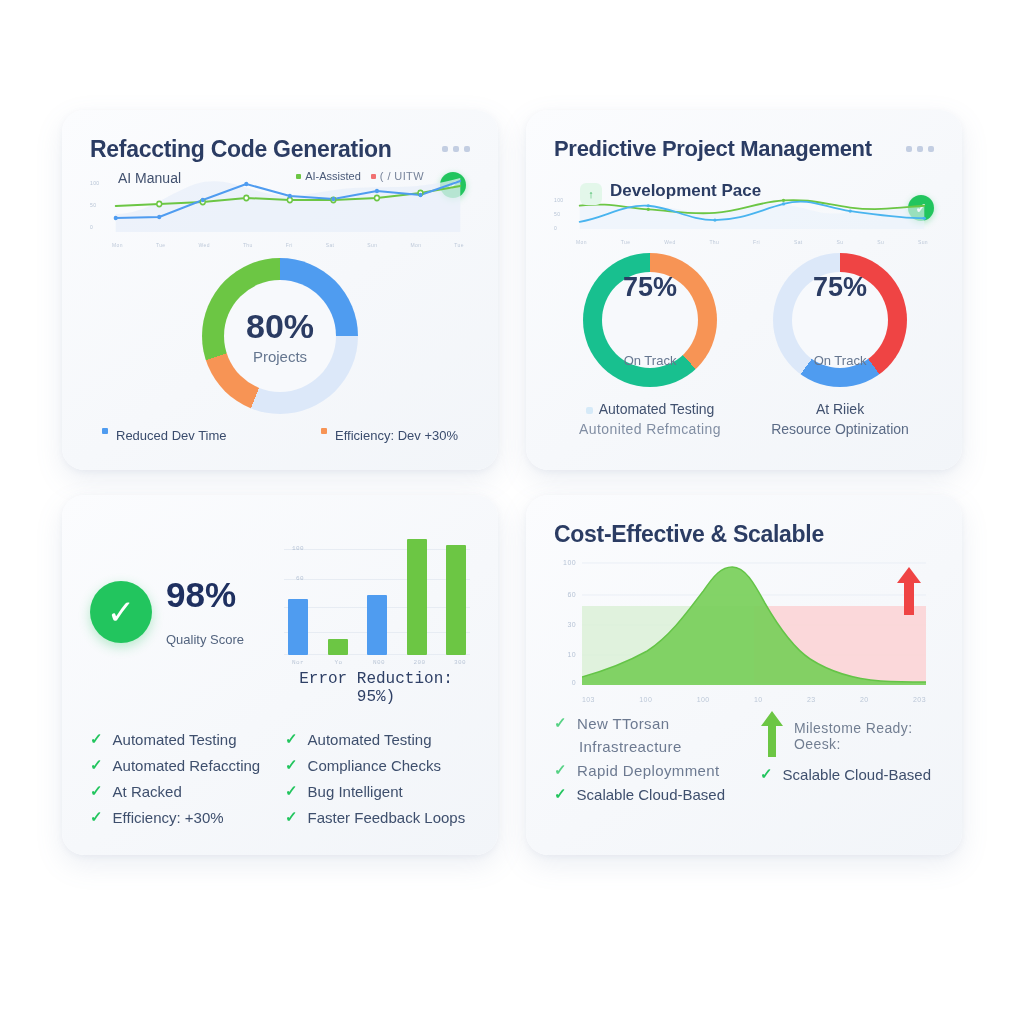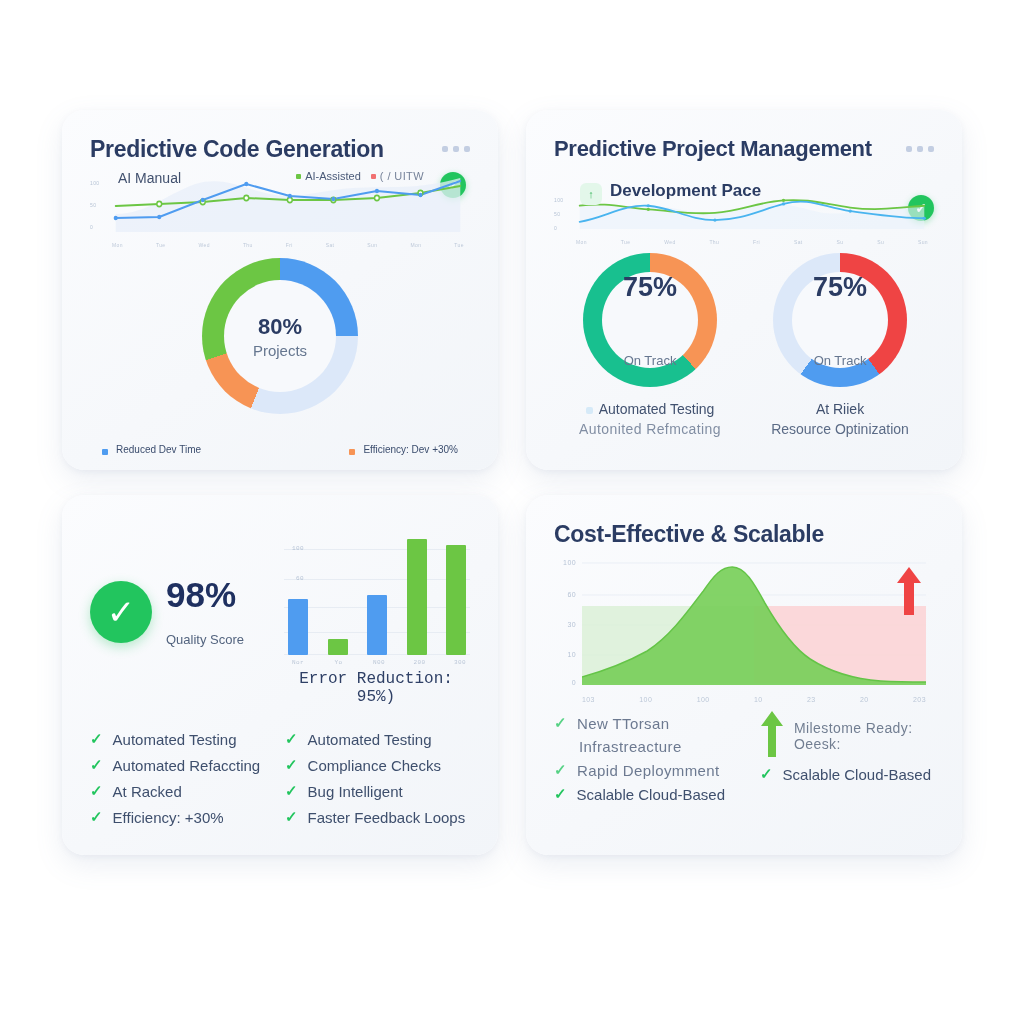--- a/index.html
+++ b/index.html
@@ -79,29 +79,29 @@
   .donut-wrap { display: flex; justify-content: center; margin-top: 10px; }
   .donut { position: relative; border-radius: 50%; }
   .donut .hole {
     position: absolute; border-radius: 50%; background: #f7f9fc;
     display: flex; flex-direction: column; align-items: center; justify-content: center;
   }
   .donut .val { font-weight: bold; color: #2b3c63; }
   .donut .sub { color: #65768f; }
   .d1 { width: 156px; height: 156px; }
   .d1 .hole { inset: 22px; }
-  .d1 .val { font-size: 22px; }
+  .d1 .val { font-size: 34px; }
   .d1 .sub { font-size: 15px; margin-top: 2px; }
   .d2 { width: 134px; height: 134px; }
   .d2 .hole { inset: 19px; justify-content: space-between; }
   .d2 .val { font-size: 27px; }
   .d2 .sub { font-size: 13px; margin-top: 1px; }
 
   .legend-row { display: flex; justify-content: space-between; padding: 0 12px; margin-top: 14px; }
-  .legend-item { display: flex; align-items: flex-end; gap: 8px; font-size: 10px; color: #3a4c6d; margin-top: 16px; }
+  .legend-item { display: flex; align-items: flex-start; gap: 8px; font-size: 13px; color: #3a4c6d; }
   .legend-item .sq { width: 6px; height: 6px; border-radius: 1px; display: inline-block; }
 
   .donut-pair { display: flex; justify-content: space-around; margin-top: 8px; }
   .donut-col { display: flex; flex-direction: column; align-items: center; }
   .donut-cap { margin-top: 14px; text-align: center; }
   .donut-cap .l1 { font-size: 14px; color: #41516f; }
   .donut-cap .l2 { font-size: 14px; color: #5b6b86; margin-top: 4px; }
   .cap-dot { display: inline-block; width: 7px; height: 7px; border-radius: 2px; margin-right: 6px; vertical-align: middle; }
 
   
@@ -146,21 +146,21 @@
   .c4-note { font-size: 14px; color: #46566f; }
 </style>
 </head>
 <body>
 
 <div class="board">
   <div class="grid">
 
     <div class="card">
       <div class="card-head">
-        <div class="card-title">Predictive Code Generation</div>
+        <div class="card-title">Refaccting Code Generation</div>
         <div class="dots">
             <i></i>
             <i></i>
             <i></i>
           </div>
       </div>
 
       <div class="linechart">
         <div class="chart-inline-label">AI Manual</div>
         <div class="chart-legend">

